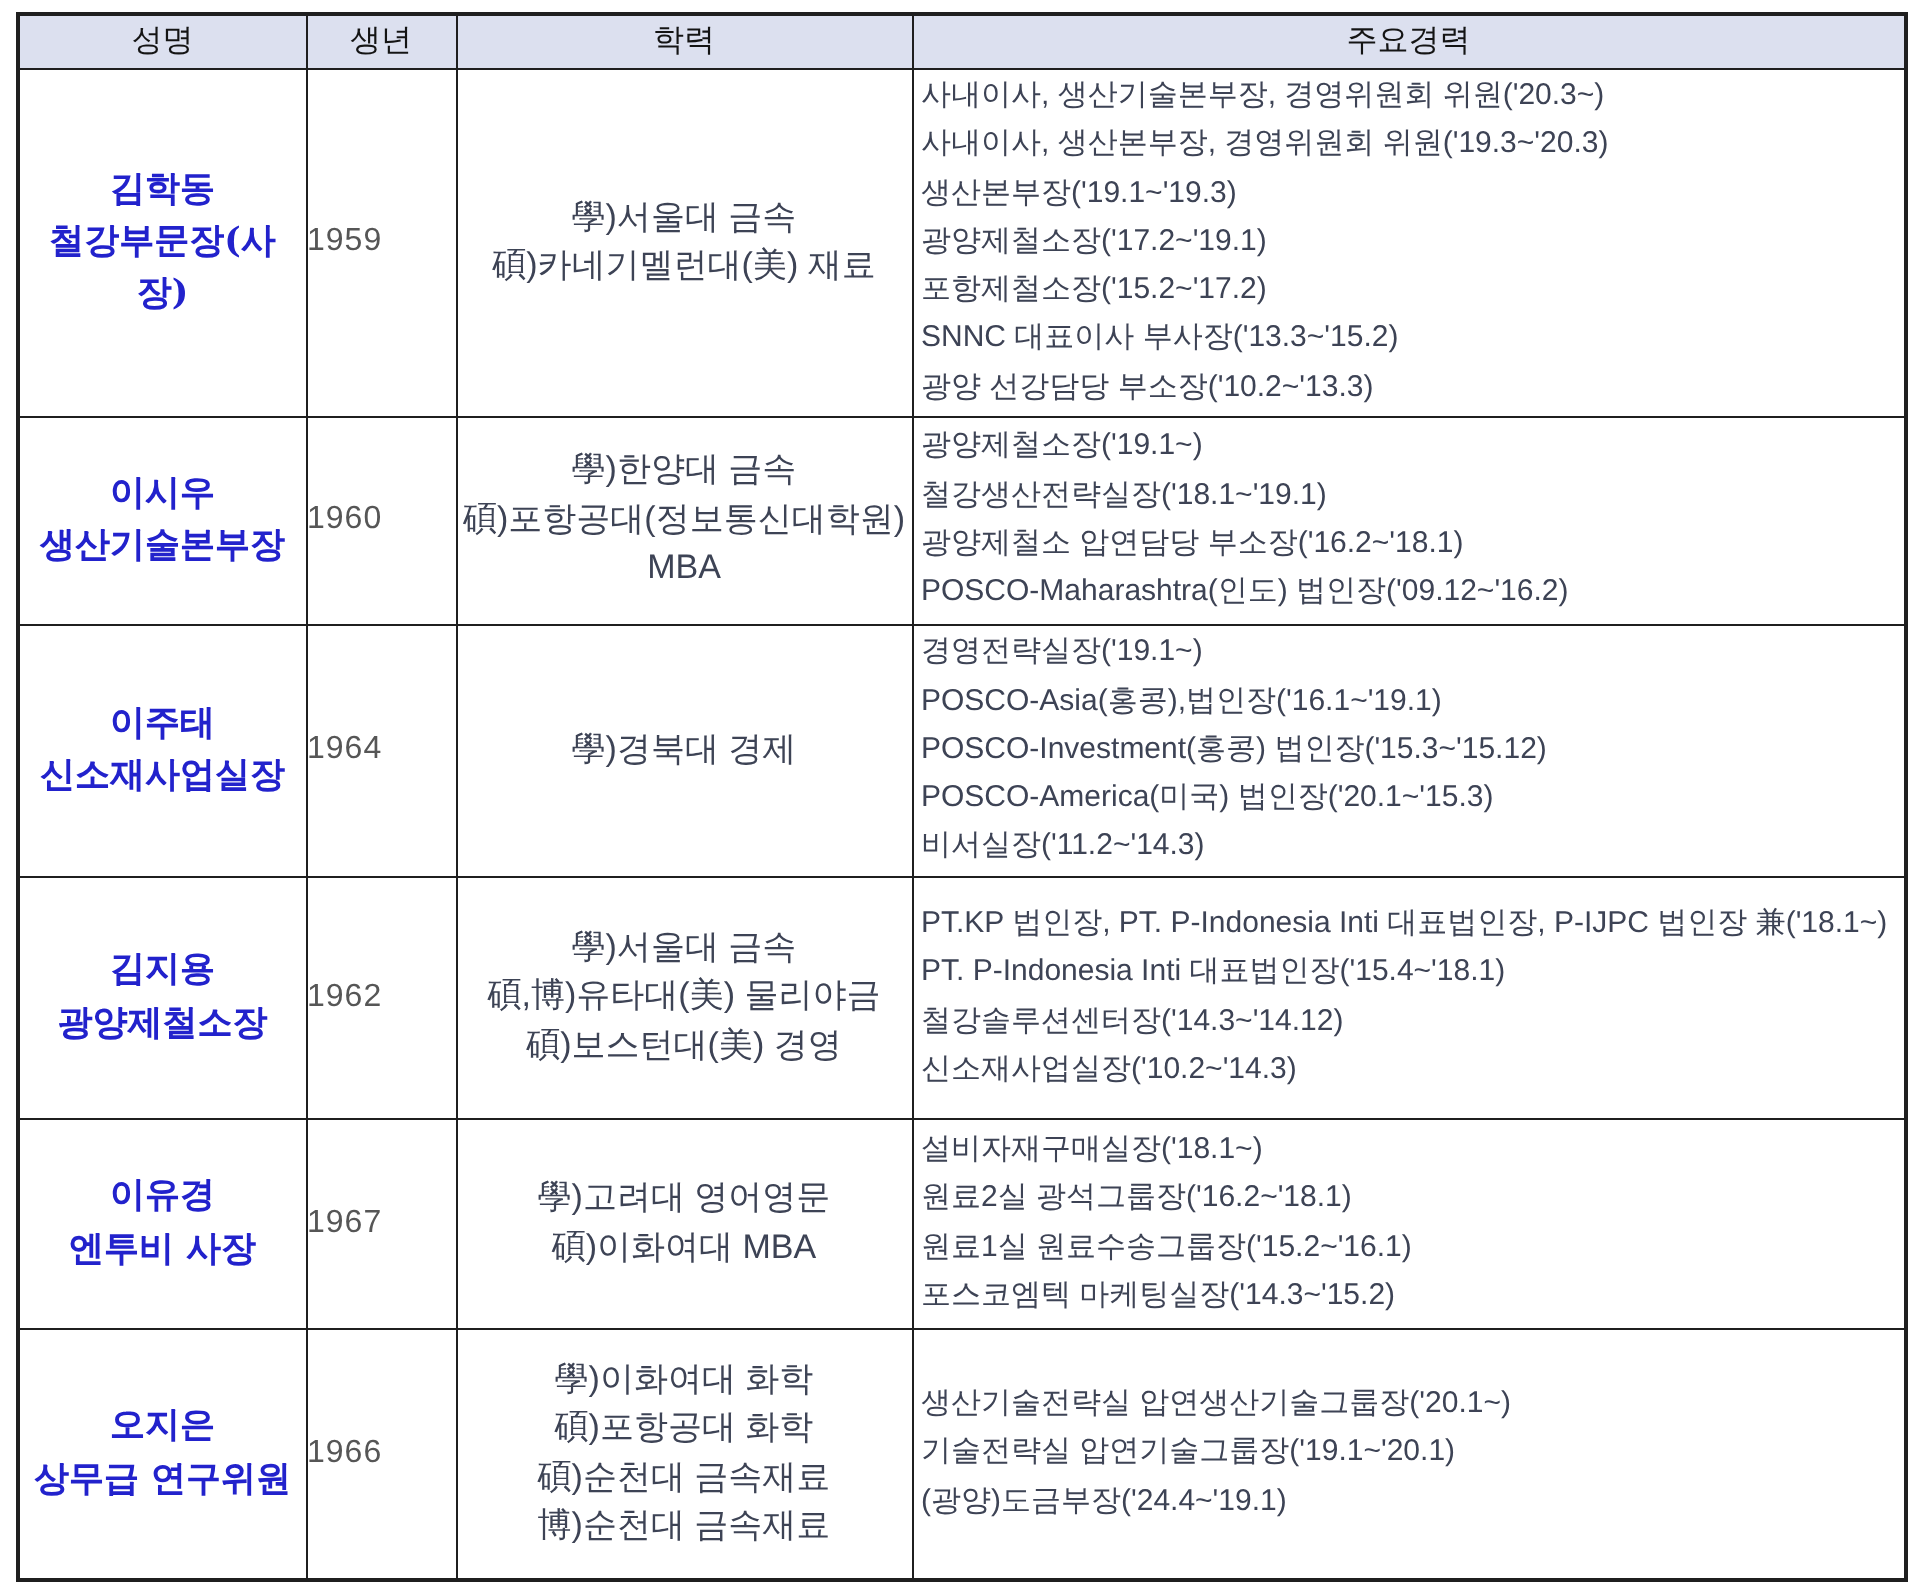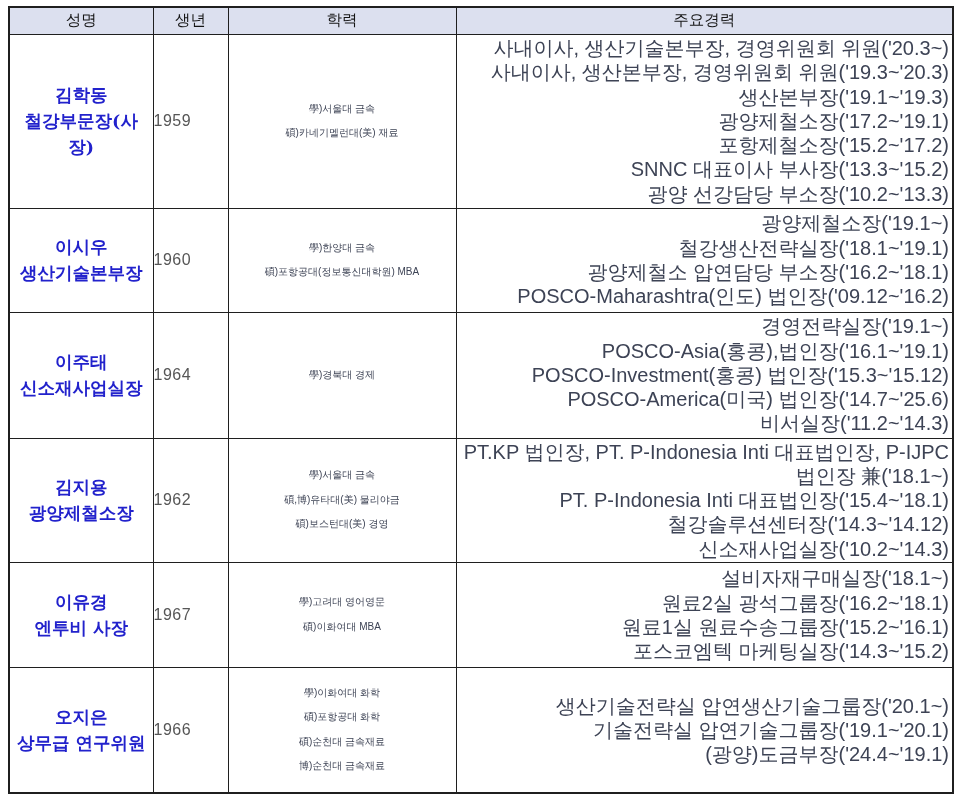--- a/index.html
+++ b/index.html
@@ -60,31 +60,31 @@
     vertical-align: middle;
     color: var(--birth-gray, #565656);
     font-size: 16px;
     letter-spacing: 0.5px;
     padding: 0;
   }
   td.edu {
     text-align: center;
     vertical-align: middle;
     color: var(--body-text, #3d4355);
-    font-size: 10px;
+    font-size: 17px;
     line-height: 24.5px;
     white-space: pre-line;
     word-break: break-all;
     padding: 13px 2px;
   }
   td.career {
-    text-align: right;
+    text-align: left;
     vertical-align: middle;
     color: var(--body-text, #3d4355);
-    font-size: 20px;
+    font-size: 15px;
     line-height: 24.3px;
     white-space: pre-line;
     word-break: break-all;
     padding: 1px 3px 1px 4px;
   }
 </style>
 </head>
 <body>
 
 <div class="page">
@@ -130,21 +130,21 @@
 POSCO-Maharashtra(인도) 법인장('09.12~'16.2)</td>
       </tr>
       <tr>
         <td class="name">이주태
 신소재사업실장</td>
         <td class="birth">1964</td>
         <td class="edu">學)경북대 경제</td>
         <td class="career">경영전략실장('19.1~)
 POSCO-Asia(홍콩),법인장('16.1~'19.1)
 POSCO-Investment(홍콩) 법인장('15.3~'15.12)
-POSCO-America(미국) 법인장('14.7~'25.6)
+POSCO-America(미국) 법인장('20.1~'15.3)
 비서실장('11.2~'14.3)</td>
       </tr>
       <tr>
         <td class="name">김지용
 광양제철소장</td>
         <td class="birth">1962</td>
         <td class="edu">學)서울대 금속
 碩,博)유타대(美) 물리야금
 碩)보스턴대(美) 경영</td>
         <td class="career">PT.KP 법인장, PT. P-Indonesia Inti 대표법인장, P-IJPC 법인장 兼('18.1~)

